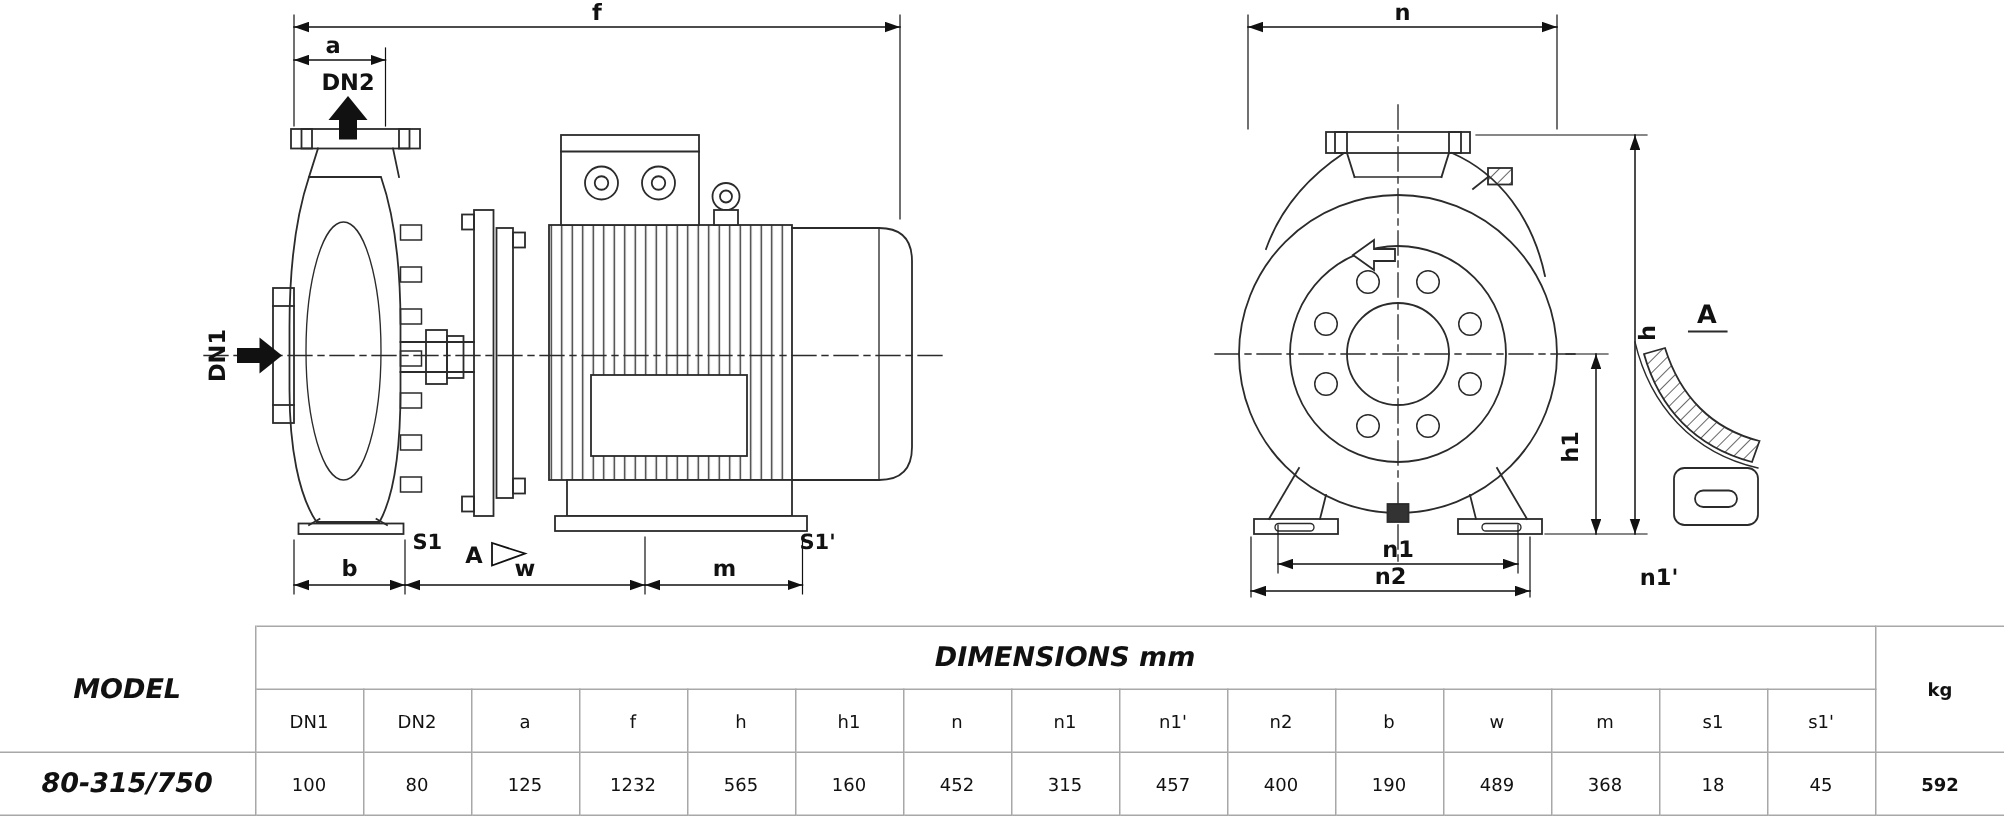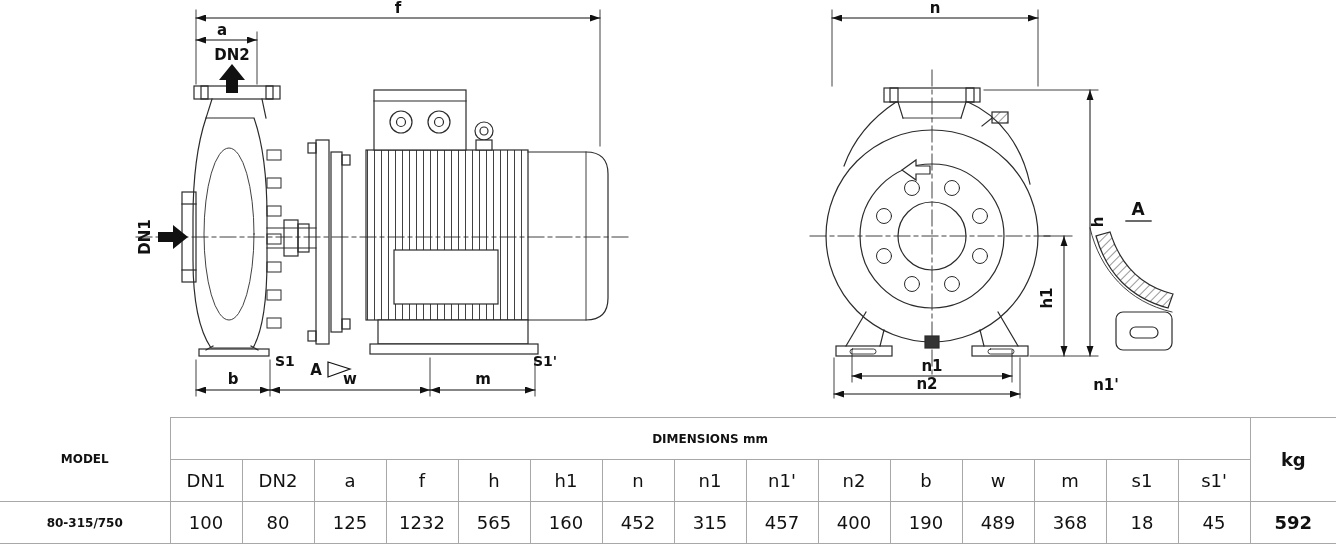--- a/index.html
+++ b/index.html
@@ -4,23 +4,23 @@
 <style>
   html,body{margin:0;padding:0;background:#ffffff;}
   .page{width:1336px;height:545px;background:#ffffff;overflow:hidden;font-family:"DejaVu Sans",sans-serif;}
   svg{display:block;}
   svg text{font-family:"DejaVu Sans",sans-serif;fill:#111;stroke:none;}
   .dim-label{font-size:15px;font-weight:700;}
   .small-label{font-size:14px;font-weight:700;}
   .detail-label{font-size:17px;font-weight:700;}
   table.dims{border-collapse:collapse;table-layout:fixed;width:1336px;}
   .dims th,.dims td{border:1px solid #a8a8a8;text-align:center;vertical-align:middle;
-    font-size:18px;font-weight:400;color:#111;height:41px;padding:0;white-space:nowrap;}
+    font-size:12px;font-weight:400;color:#111;height:41px;padding:0;white-space:nowrap;}
   .dims .b{font-weight:700;}
-  .dims .hdr{font-size:12px;}
+  .dims .hdr{font-size:18px;font-style:italic;}
   .no-l{border-left:none !important;}
   .no-t{border-top:none !important;}
   .no-r{border-right:none !important;}
 </style>
 </head>
 <body>
 
 <div class="page">
 
 <svg width="1336" height="417" viewBox="0 0 1336 417">

